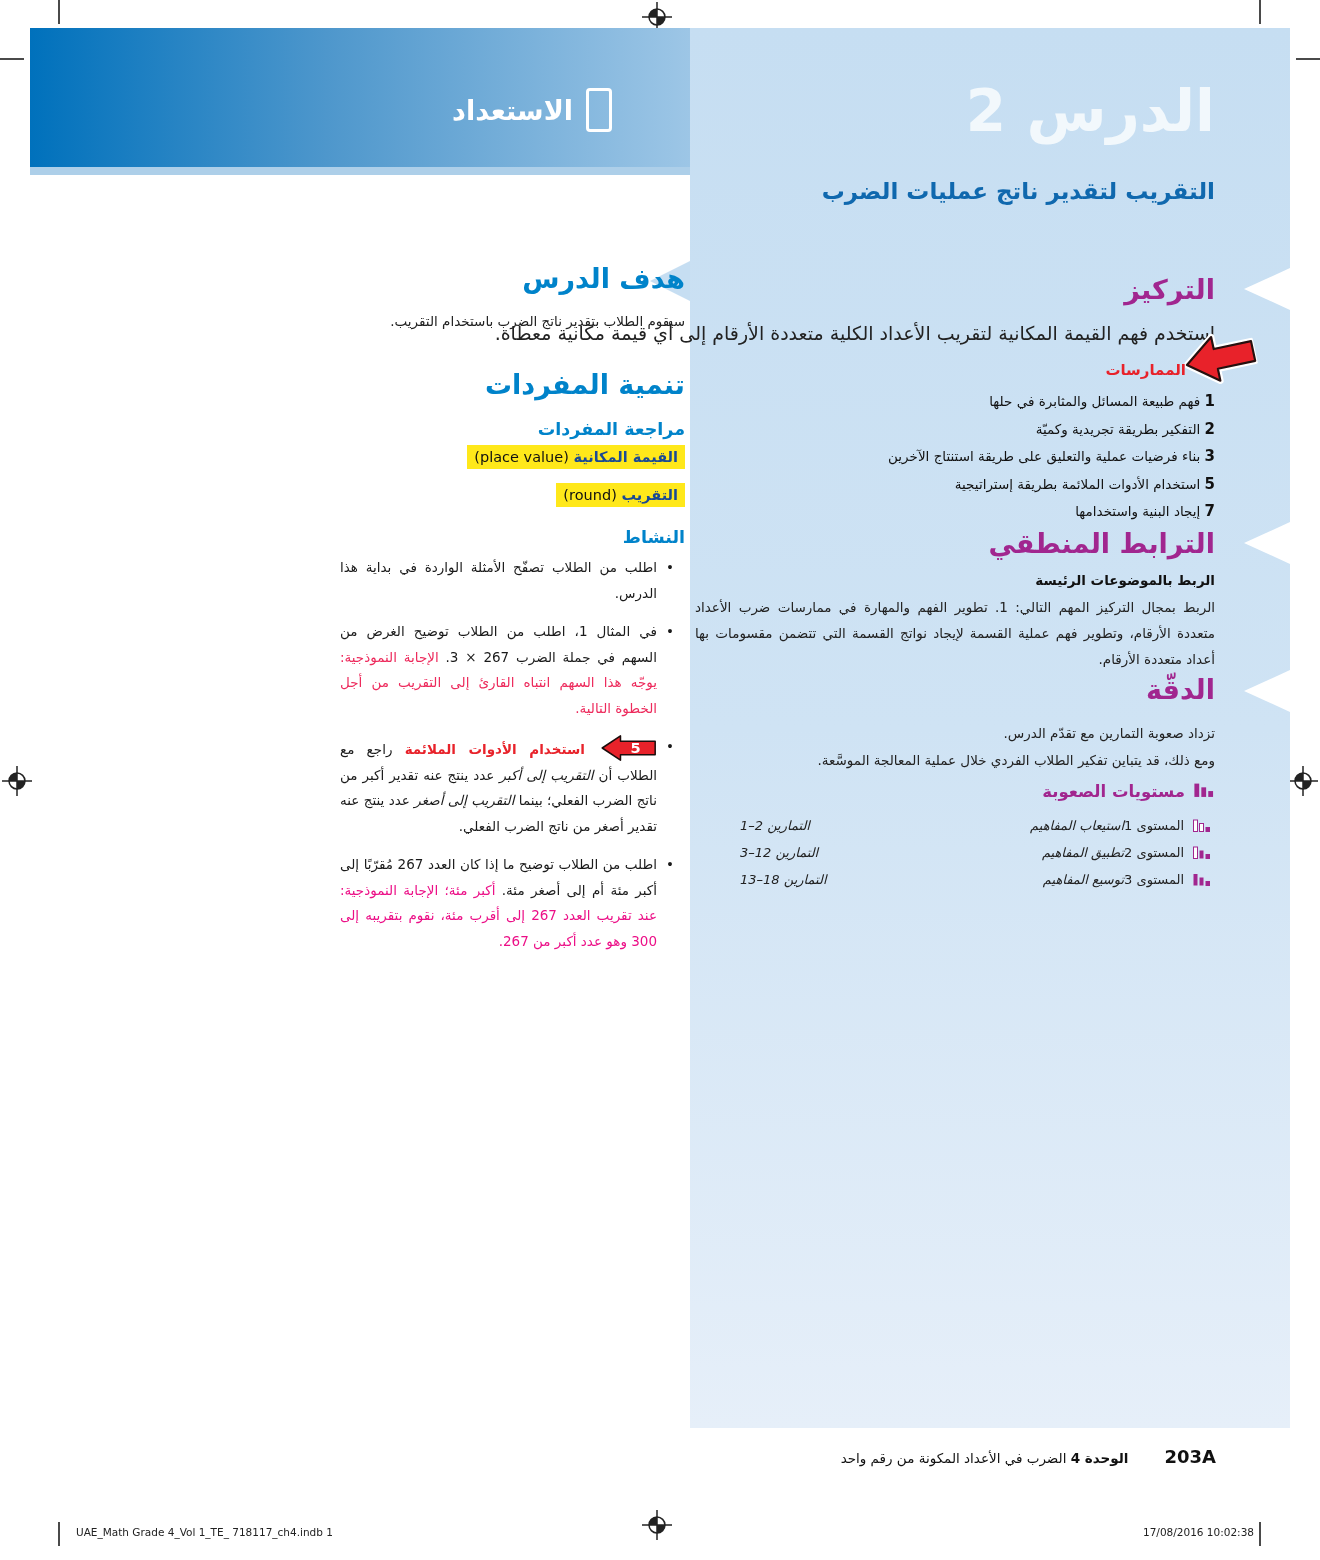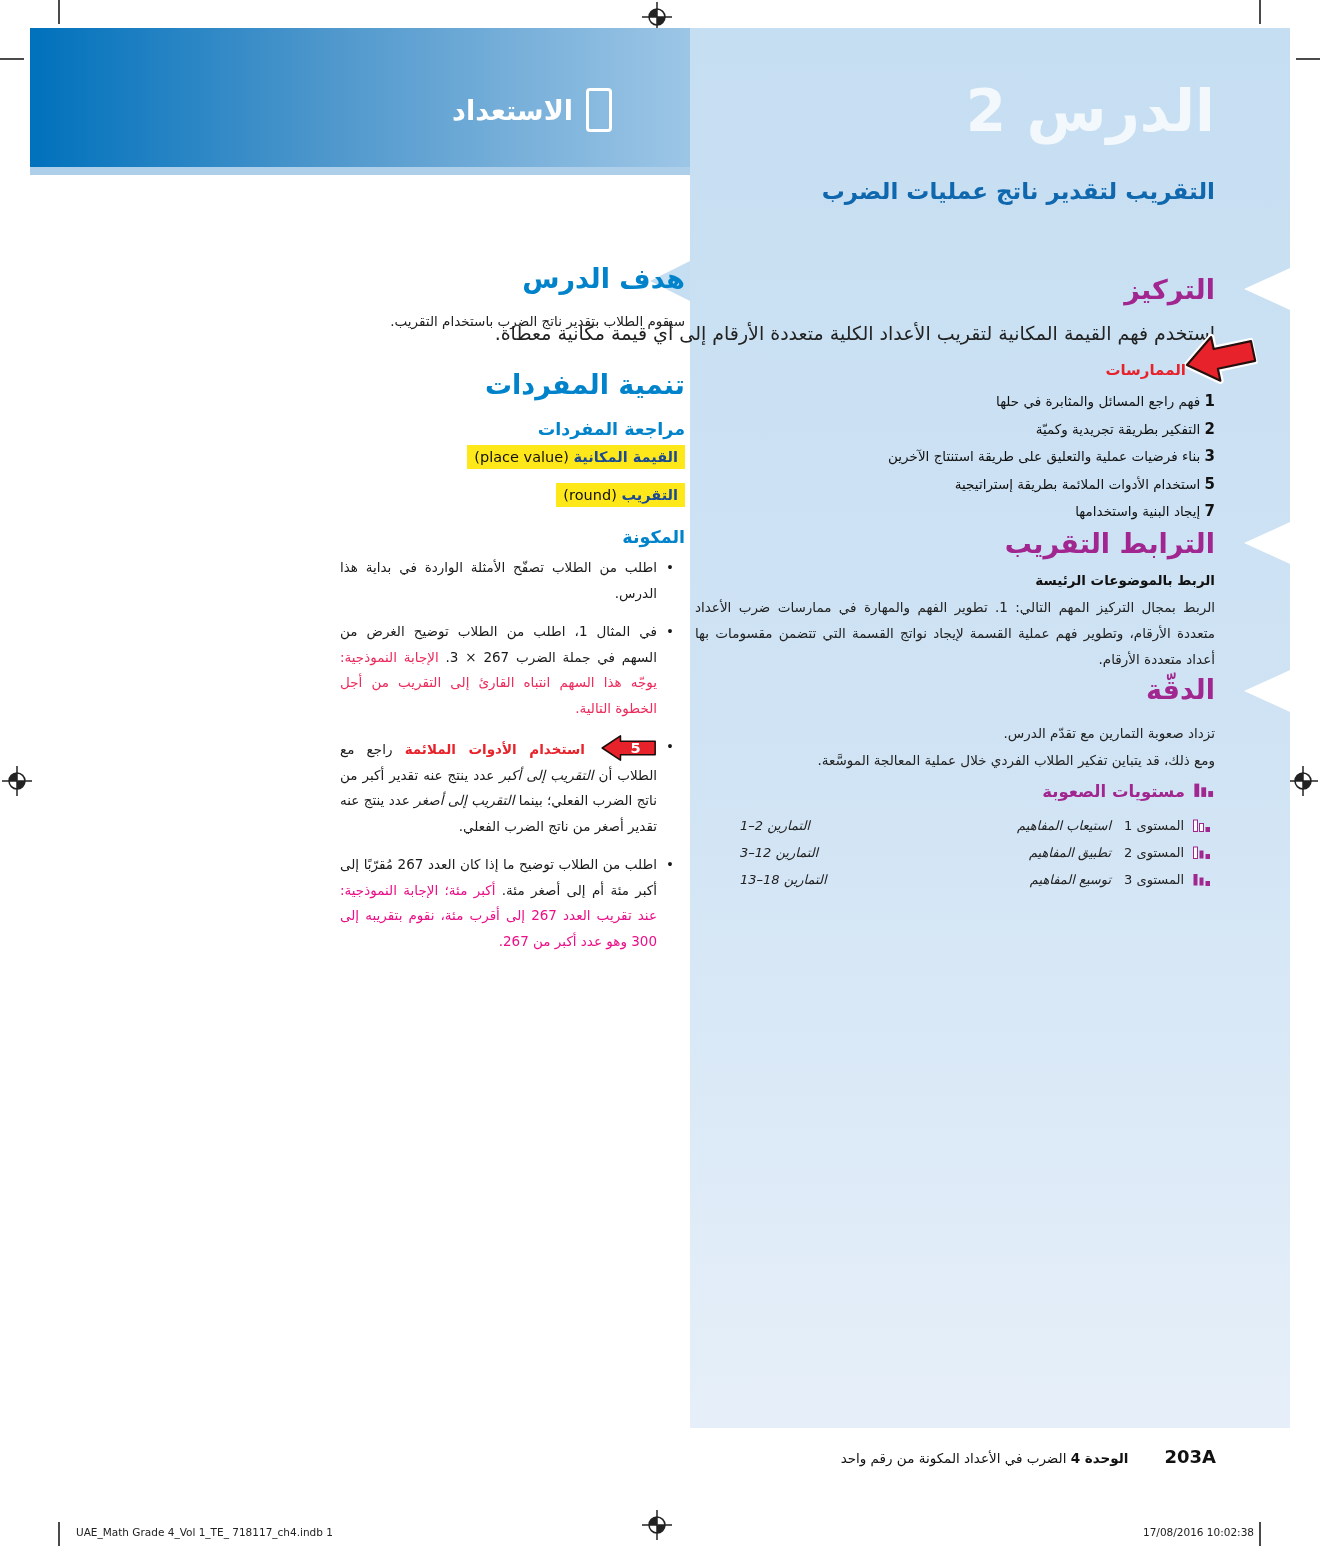--- a/index.html
+++ b/index.html
@@ -35,21 +35,21 @@
   .pnum{font-weight:bold;font-size:15px;}
   .coh-sub{position:absolute;right:75px;top:544px;font-size:13.5px;font-weight:bold;color:#111;}
   .coh-body{position:absolute;right:75px;top:566px;width:520px;font-size:13.5px;line-height:26px;
      text-align:justify;color:#222;}
   .rigor-body{position:absolute;right:75px;top:692px;font-size:13.5px;line-height:27px;color:#222;text-align:right;}
   .diff-title-row{position:absolute;right:75px;top:754px;display:flex;align-items:flex-start;gap:8px;}
   .diff-title{font-size:16.5px;font-weight:bold;color:var(--magenta);}
   .diff-rows{position:absolute;right:78px;top:784px;width:472px;}
   .diff-row{display:flex;align-items:center;height:27px;font-size:13px;color:#222;}
   .diff-row .lvl-icon{margin-left:8px;flex:0 0 auto;}
-  .lvl-label{margin-left:13px;}
+  .lvl-label{margin-left:0;}
   .lvl-name{font-style:italic;}
   .lvl-spacer{flex:1;}
   .lvl-ex{font-style:italic;}
   .bar-f{fill:var(--magenta);}
   .bar-o{fill:#fff;stroke:var(--magenta);stroke-width:1;}
 
   
   .leftcol{position:absolute;left:55px;top:255px;width:635px;height:660px;}
   .blue-notch{position:absolute;right:0;top:6px;width:0;height:0;border-top:20px solid transparent;
      border-bottom:20px solid transparent;border-right:40px solid var(--panel_blue);}
@@ -137,29 +137,29 @@
     <div class="sec-title" style="top:246px">التركيز</div>
     <div class="focus-body">استخدم فهم القيمة المكانية لتقريب الأعداد الكلية متعددة الأرقام إلى أي قيمة مكانية معطاة.</div>
 
     <svg class="practices-arrow" width="72" height="52" viewBox="0 0 100 70" style="transform:rotate(-12deg)">
       <path d="M3,35 L44,4 L44,21 L97,21 L97,49 L44,49 L44,66 Z" fill="#fff" stroke="#fff" stroke-width="9" stroke-linejoin="round"></path>
       <path d="M3,35 L44,4 L44,21 L97,21 L97,49 L44,49 L44,66 Z" fill="#E8222A" stroke="#26100f" stroke-width="3" stroke-linejoin="round"></path>
     </svg>
     <div class="practices-label">الممارسات</div>
 
     <div class="practices-list">
-      <div><span class="pnum">1</span> <span>فهم راجع المسائل والمثابرة في حلها</span></div>
+      <div><span class="pnum">1</span> <span>فهم طبيعة المسائل والمثابرة في حلها</span></div>
       <div><span class="pnum">2</span> <span>التفكير بطريقة تجريدية وكميّة</span></div>
       <div><span class="pnum">3</span> <span>بناء فرضيات عملية والتعليق على طريقة استنتاج الآخرين</span></div>
       <div><span class="pnum">5</span> <span>استخدام الأدوات الملائمة بطريقة إستراتيجية</span></div>
       <div><span class="pnum">7</span> <span>إيجاد البنية واستخدامها</span></div>
     </div>
 
     <div class="notch" style="top:494px"></div>
-    <div class="sec-title" style="top:500px">الترابط التقريب</div>
+    <div class="sec-title" style="top:500px">الترابط المنطقي</div>
     <div class="coh-sub">الربط بالموضوعات الرئيسة</div>
     <div class="coh-body">الربط بمجال التركيز المهم التالي: 1. تطوير الفهم والمهارة في ممارسات ضرب الأعداد متعددة الأرقام، وتطوير فهم عملية القسمة لإيجاد نواتج القسمة التي تتضمن مقسومات بها أعداد متعددة الأرقام.</div>
 
     <div class="notch" style="top:642px"></div>
     <div class="sec-title" style="top:646px">الدقّة</div>
     <div class="rigor-body">
       <div>تزداد صعوبة التمارين مع تقدّم الدرس.</div>
       <div>ومع ذلك، قد يتباين تفكير الطلاب الفردي خلال عملية المعالجة الموسَّعة.</div>
     </div>
 
@@ -217,21 +217,21 @@
     <div class="vocab-review">مراجعة المفردات</div>
     <div class="term term-1">
       <span class="term-ar">القيمة المكانية</span>
       <span class="term-en">(place value)</span>
     </div>
     <div class="term term-2">
       <span class="term-ar">التقريب</span>
       <span class="term-en">(round)</span>
     </div>
 
-    <div class="act-title">المكونة</div>
+    <div class="act-title">النشاط</div>
     <div class="bullets">
       <div class="bullet">
         <span class="bmark">•</span>
         <span>اطلب من الطلاب تصفّح الأمثلة الواردة في بداية هذا الدرس.</span>
       </div>
       <div class="bullet">
         <span class="bmark">•</span>
         <span>في المثال 1، اطلب من الطلاب توضيح الغرض من السهم في جملة الضرب 267 × 3.</span>
         <span class="ans-red">الإجابة النموذجية: يوجّه هذا السهم انتباه القارئ إلى التقريب من أجل الخطوة التالية.</span>
       </div>

